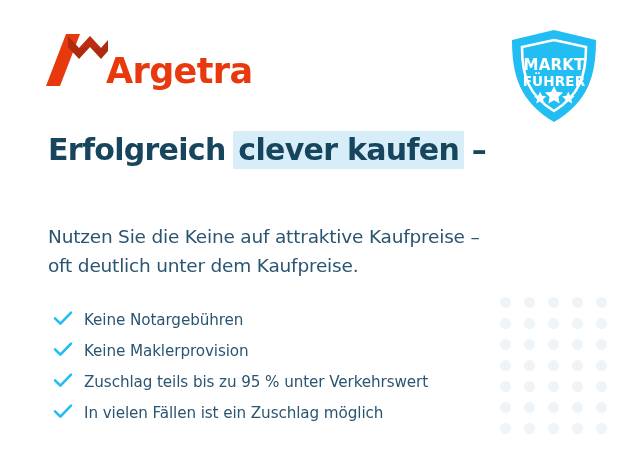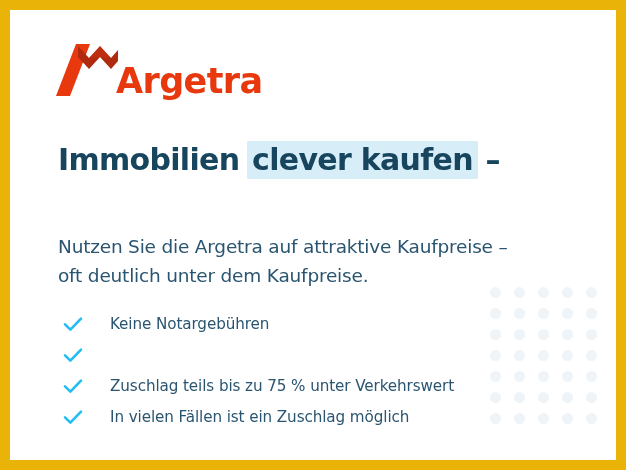--- a/index.html
+++ b/index.html
@@ -9,21 +9,20 @@
     height: 470px;
     overflow: hidden;
     font-family: "Liberation Sans", sans-serif;
   }
 
   #banner {
     position: relative;
     width: 626px;
     height: 470px;
     background: #eab308;          
-    padding: 10px;
   }
 
   #card {
     position: relative;
     width: 100%;
     height: 100%;
     background: #FFFFFF;
     overflow: hidden;
   }
 
@@ -128,23 +127,22 @@
   
   #benefits {
     position: absolute;
     left: 52px;
     top: 298px;
     z-index: 2;
     list-style: none;
   }
   #benefits li {
     display: flex;
-    align-items: center;
+    align-items: flex-end;
     height: 31px;
-    gap: 16px;
   }
   .check-icon {
     flex: 0 0 auto;
     width: 22px;
     height: 22px;
     margin-right: 10px;
   }
   .check-icon svg { display: block; }
   .benefit-text {
     font-family: "DejaVu Sans", sans-serif;
@@ -207,55 +205,72 @@
             <polygon points="20,0 34,0 14,52 0,52" fill="#E8380D"></polygon>
 
             <polygon points="22,2 33,14 44,2 55,14 62,6 62,17 55,25 44,13 33,25 22,13" fill="#B02A10"></polygon>
             <polygon points="33,14 44,2 55,14 44,13" fill="#E8380D" opacity="0.25"></polygon>
           </svg>
         </span>
         <span id="logo-word">Argetra</span>
       </div>
     </div>
 
+    <div id="badge">
+      <svg width="92" height="96" viewBox="0 0 92 96" aria-hidden="true">
+
+        <path d="M46 2 L88 12 C88 48 80 74 46 94 C12 74 4 48 4 12 Z" fill="#22BDF2"></path>
+
+        <path d="M46 12 L78 19 C78 47 72 67 46 83 C20 67 14 47 14 19 Z" fill="none" stroke="#FFFFFF" stroke-width="2.6"></path>
+        <text x="46" y="42" text-anchor="middle" font-family="DejaVu Sans, sans-serif" font-weight="700" font-size="15" fill="#FFFFFF" letter-spacing="0.2">MARKT</text>
+        <text x="46" y="58" text-anchor="middle" font-family="DejaVu Sans, sans-serif" font-weight="700" font-size="13.5" fill="#FFFFFF" letter-spacing="0.2">FÜHRER</text>
+
+        <g fill="#FFFFFF">
+          <polygon points="32,62 34.1,66.6 39.1,67.2 35.4,70.6 36.4,75.6 32,73.1 27.6,75.6 28.6,70.6 24.9,67.2 29.9,66.6" transform="translate(0,2) scale(0.88) translate(4.5,8)"></polygon>
+          <polygon points="46,58 48.7,63.8 55.1,64.6 50.4,69 51.6,75.4 46,72.2 40.4,75.4 41.6,69 36.9,64.6 43.3,63.8"></polygon>
+          <polygon points="60,62 62.1,66.6 67.1,67.2 63.4,70.6 64.4,75.6 60,73.1 55.6,75.6 56.6,70.6 52.9,67.2 57.9,66.6" transform="translate(0,2) scale(0.88) translate(8.5,8)"></polygon>
+        </g>
+      </svg>
+    </div>
 
     <h1 id="headline">
       <span>
-        <span>Immobilien </span><span class="hl-mark">clever kaufen</span><span> –</span>
+        <span>Erfolgreich </span><span class="hl-mark">clever kaufen</span><span> –</span>
       </span><br>
     </h1>
 
     <p id="subheading">
-      <span>Nutzen Sie die Argetra auf attraktive Kaufpreise –</span><br>
+      <span>Nutzen Sie die Keine auf attraktive Kaufpreise –</span><br>
       <span>oft deutlich unter dem Kaufpreise.</span>
     </p>
 
     <ul id="benefits">
         <li>
           <span class="check-icon">
             <svg width="22" height="22" viewBox="0 0 22 22" aria-hidden="true">
               <path d="M3 11.4 L8.4 16.6 L19 5.6" fill="none" stroke="#22BDF2" stroke-width="2.6" stroke-linecap="round" stroke-linejoin="round"></path>
             </svg>
           </span>
           <span class="benefit-text">Keine Notargebühren</span>
         </li>
         <li>
           <span class="check-icon">
             <svg width="22" height="22" viewBox="0 0 22 22" aria-hidden="true">
               <path d="M3 11.4 L8.4 16.6 L19 5.6" fill="none" stroke="#22BDF2" stroke-width="2.6" stroke-linecap="round" stroke-linejoin="round"></path>
             </svg>
           </span>
-        </li>
-        <li>
-          <span class="check-icon">
-            <svg width="22" height="22" viewBox="0 0 22 22" aria-hidden="true">
-              <path d="M3 11.4 L8.4 16.6 L19 5.6" fill="none" stroke="#22BDF2" stroke-width="2.6" stroke-linecap="round" stroke-linejoin="round"></path>
-            </svg>
-          </span>
-          <span class="benefit-text">Zuschlag teils bis zu 75 % unter Verkehrswert</span>
+          <span class="benefit-text">Keine Maklerprovision</span>
+        </li>
+        <li>
+          <span class="check-icon">
+            <svg width="22" height="22" viewBox="0 0 22 22" aria-hidden="true">
+              <path d="M3 11.4 L8.4 16.6 L19 5.6" fill="none" stroke="#22BDF2" stroke-width="2.6" stroke-linecap="round" stroke-linejoin="round"></path>
+            </svg>
+          </span>
+          <span class="benefit-text">Zuschlag teils bis zu 95 % unter Verkehrswert</span>
         </li>
         <li>
           <span class="check-icon">
             <svg width="22" height="22" viewBox="0 0 22 22" aria-hidden="true">
               <path d="M3 11.4 L8.4 16.6 L19 5.6" fill="none" stroke="#22BDF2" stroke-width="2.6" stroke-linecap="round" stroke-linejoin="round"></path>
             </svg>
           </span>
           <span class="benefit-text">In vielen Fällen ist ein Zuschlag möglich</span>
         </li>
       </ul>

